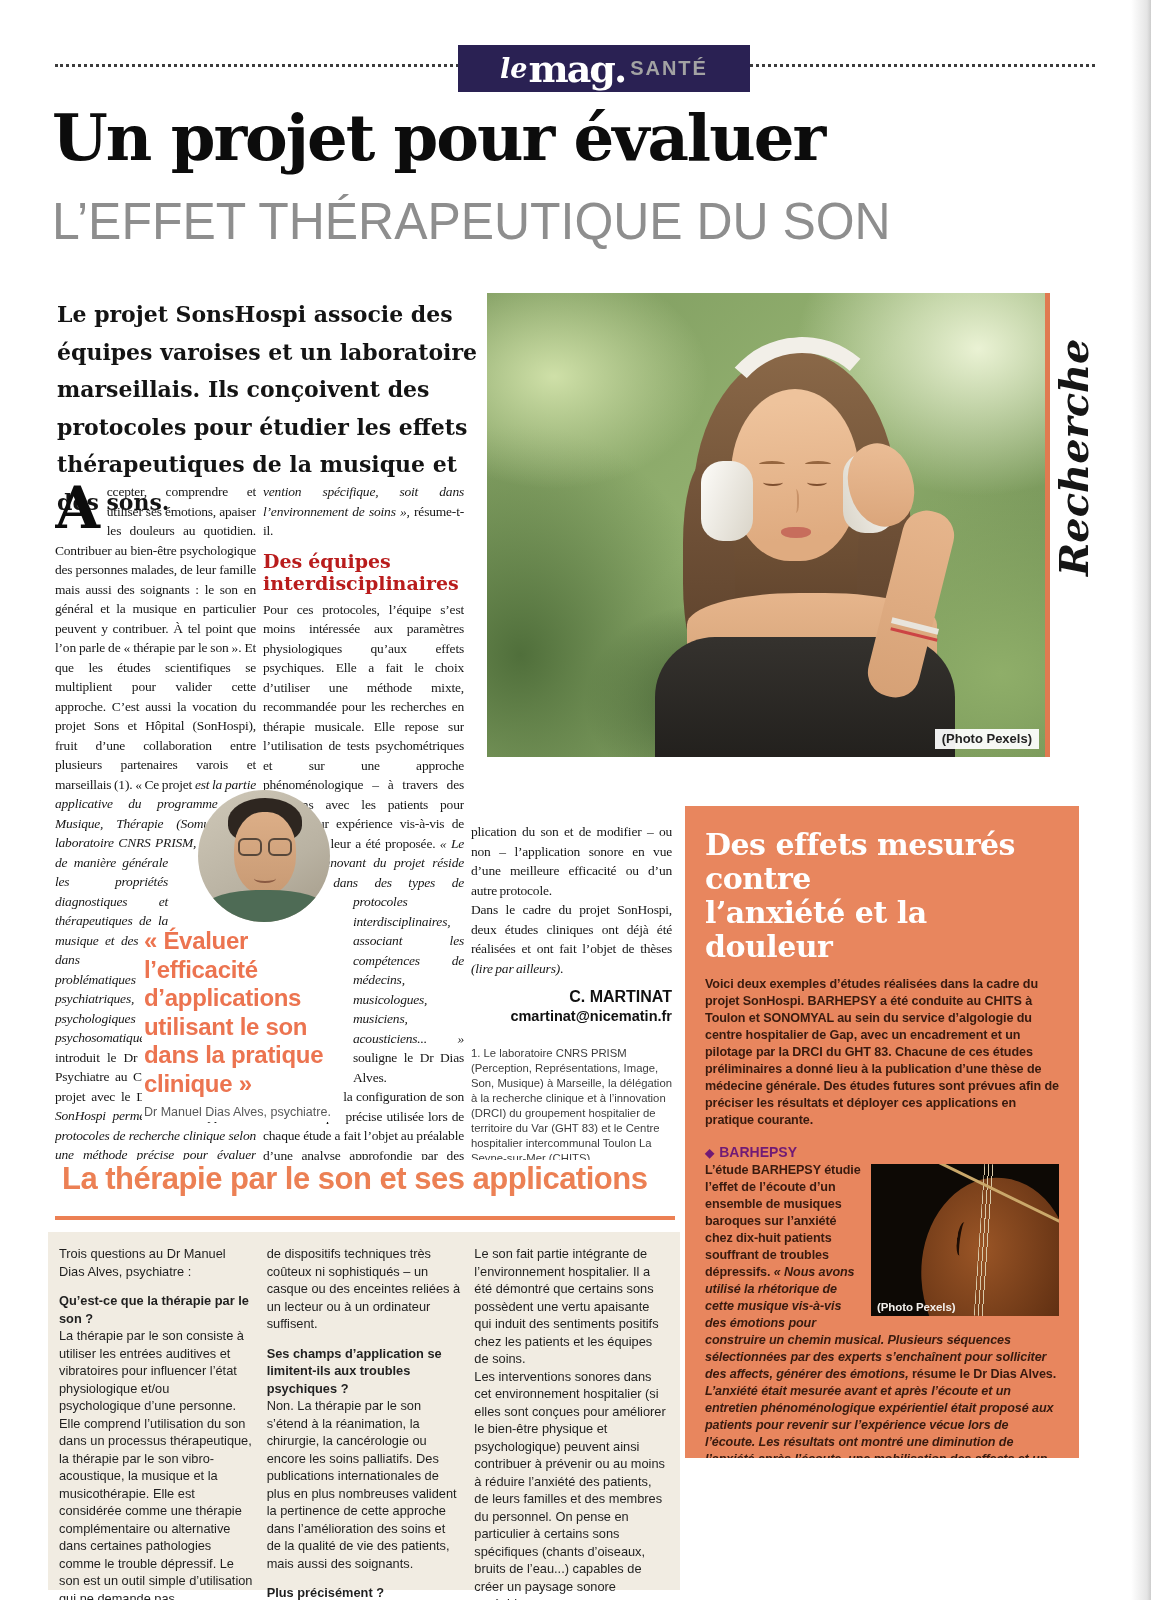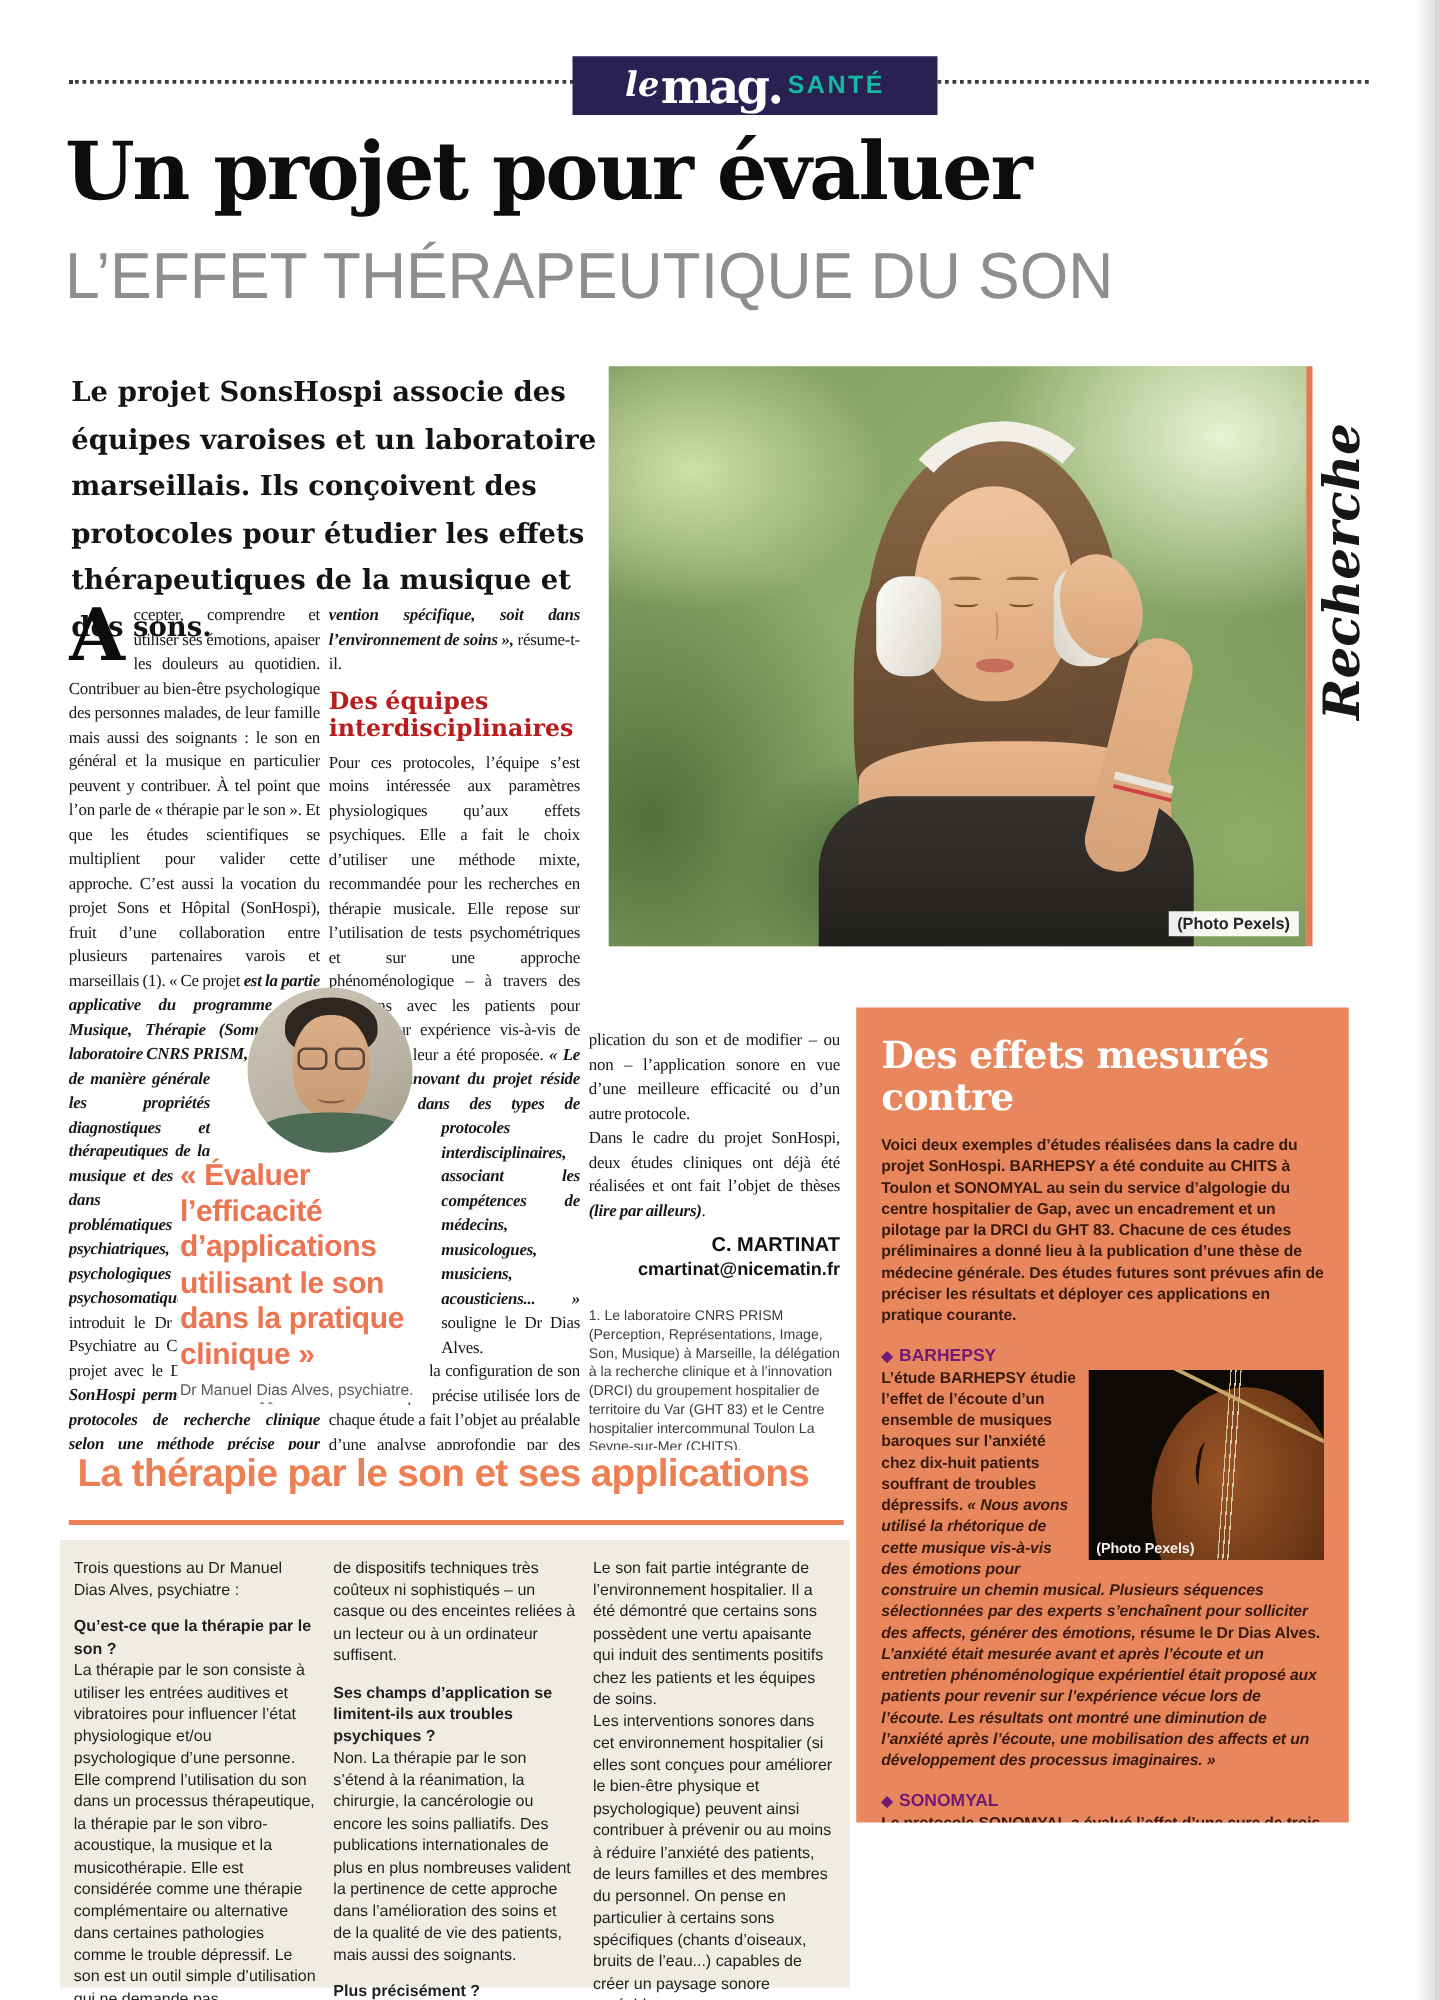--- a/index.html
+++ b/index.html
@@ -5,21 +5,21 @@
   * { box-sizing: border-box; margin: 0; padding: 0; }
   html,body { width:1151px; background:#ffffff; }
   body { position:relative; height:1600px; font-family:"Liberation Serif", serif; overflow:hidden; }
   .abs { position:absolute; }
 
   
   .rule-dotted { left:55px; top:64px; width:1040px; height:0; border-top:3px dotted #3c3c3c; }
   .masthead { left:458px; top:45px; width:292px; height:47px; background:#2A2153; display:flex; align-items:center; justify-content:center; }
   .mh-le { color:#fff; font:italic 700 27px "DejaVu Serif", serif; margin-right:1px; }
   .mh-mag { color:#fff; font:700 38px/38px "DejaVu Serif", serif; letter-spacing:-2px; }
-  .mh-sante { color:#14b8a6; font:700 20px "Liberation Sans", sans-serif; letter-spacing:2px; margin-left:5px; }
+  .mh-sante { color:#a3a3a3; font:700 20px "Liberation Sans", sans-serif; letter-spacing:2px; margin-left:5px; }
 
   .headline1 { left:52px; top:102px; font:900 64px/72px "DejaVu Serif", serif; color:#0c0c0c; letter-spacing:-2px; white-space:nowrap; }
   .headline2 { left:52px; top:192px; font:400 52px/58px "Liberation Sans", sans-serif; color:#8e8e8e; transform:scaleX(.96); transform-origin:left; white-space:nowrap; }
   .standfirst { left:57px; top:296px; width:426px; font:700 22px/37.5px "DejaVu Serif", serif; color:#141414; }
 
   
   .photo-main { left:487px; top:293px; width:558px; height:464px; overflow:hidden;
     background:
       radial-gradient(ellipse 220px 160px at 12% 18%, #cfe0a8 0%, rgba(207,224,168,0) 70%),
       radial-gradient(ellipse 260px 210px at 88% 12%, #eaf2d4 0%, rgba(234,242,212,0) 70%),
@@ -50,21 +50,21 @@
   .photo-accent { left:1045px; top:293px; width:5px; height:464px; background:#E07A50; }
 
   .recherche { left:1050px; top:296px; height:280px; writing-mode:vertical-rl; transform:rotate(180deg); font:italic 700 40px "DejaVu Serif", serif; color:#161616; }
 
   
   .bodytext { font:400 13.5px/19.5px "Liberation Serif", serif; letter-spacing:-0.2px; word-spacing:-0.6px; color:#171717; text-align:justify; }
   .col1 { left:55px; top:482px; width:201px; height:678px; overflow:hidden; }
   .col2 { left:263px; top:482px; width:201px; height:678px; overflow:hidden; }
   .col3 { left:471px; top:822px; width:201px; height:338px; overflow:hidden; }
   .dropcap { float:left; font:700 58px/46px "DejaVu Serif", serif; padding:3px 7px 0 0; color:#0c0c0c; }
-  .it { font-style:italic;font-weight:bold; }
+  .it { font-style:italic; }
   .wrap-r { float:right; width:88px; height:192px; }
   .wrap-l { float:left; width:90px; height:186px; }
   .subhead { font:700 19px/22px "DejaVu Serif", serif; color:#b91c1c; margin:9px 0 6px; text-align:left; letter-spacing:0; }
   .byline { text-align:right; font:700 16px/21px "Liberation Sans", sans-serif; color:#111; margin-top:8px; }
   .byline-email { text-align:right; font:700 14.5px/19px "Liberation Sans", sans-serif; color:#111; }
   .footnotes { margin-top:20px; font:400 11.3px/15px "Liberation Sans", sans-serif; color:#3d3d3d; text-align:left; letter-spacing:0; word-spacing:0; }
   .footnote { margin-bottom:12px; }
 
   
   .portrait { left:198px; top:790px; width:132px; height:132px; border-radius:50%; overflow:hidden; background:linear-gradient(150deg,#cfc8b8 0%,#b9b2a2 60%,#a39a88 100%); }
@@ -172,20 +172,21 @@
   <div class="pt-smile"></div>
   <div class="pt-shirt"></div>
 </div>
 <div class="abs quote-box">
   <div class="quote-text">« Évaluer l’efficacité d’applications utilisant le son dans la pratique clinique »</div>
   <div class="quote-cap">Dr Manuel Dias Alves, psychiatre.</div>
 </div>
 
 <div class="abs sidebar">
   <div class="sb-title">Des effets mesurés contre</div>
+  <div class="sb-title">l’anxiété et la douleur</div>
   <div class="sb-intro">Voici deux exemples d’études réalisées dans la cadre du projet SonHospi. BARHEPSY a été conduite au CHITS à Toulon et SONOMYAL au sein du service d’algologie du centre hospitalier de Gap, avec un encadrement et un pilotage par la DRCI du GHT 83. Chacune de ces études préliminaires a donné lieu à la publication d’une thèse de médecine générale. Des études futures sont prévues afin de préciser les résultats et déployer ces applications en pratique courante.</div>
 
   <div class="sb-sechead">
     <span class="sb-diamond">◆</span><span>BARHEPSY</span>
   </div>
   <div class="sb-body">
     <span class="cello">
       <span class="cello-body abs"></span>
       <span class="cello-fhole abs"></span>
       <span class="cello-strings abs"></span>

